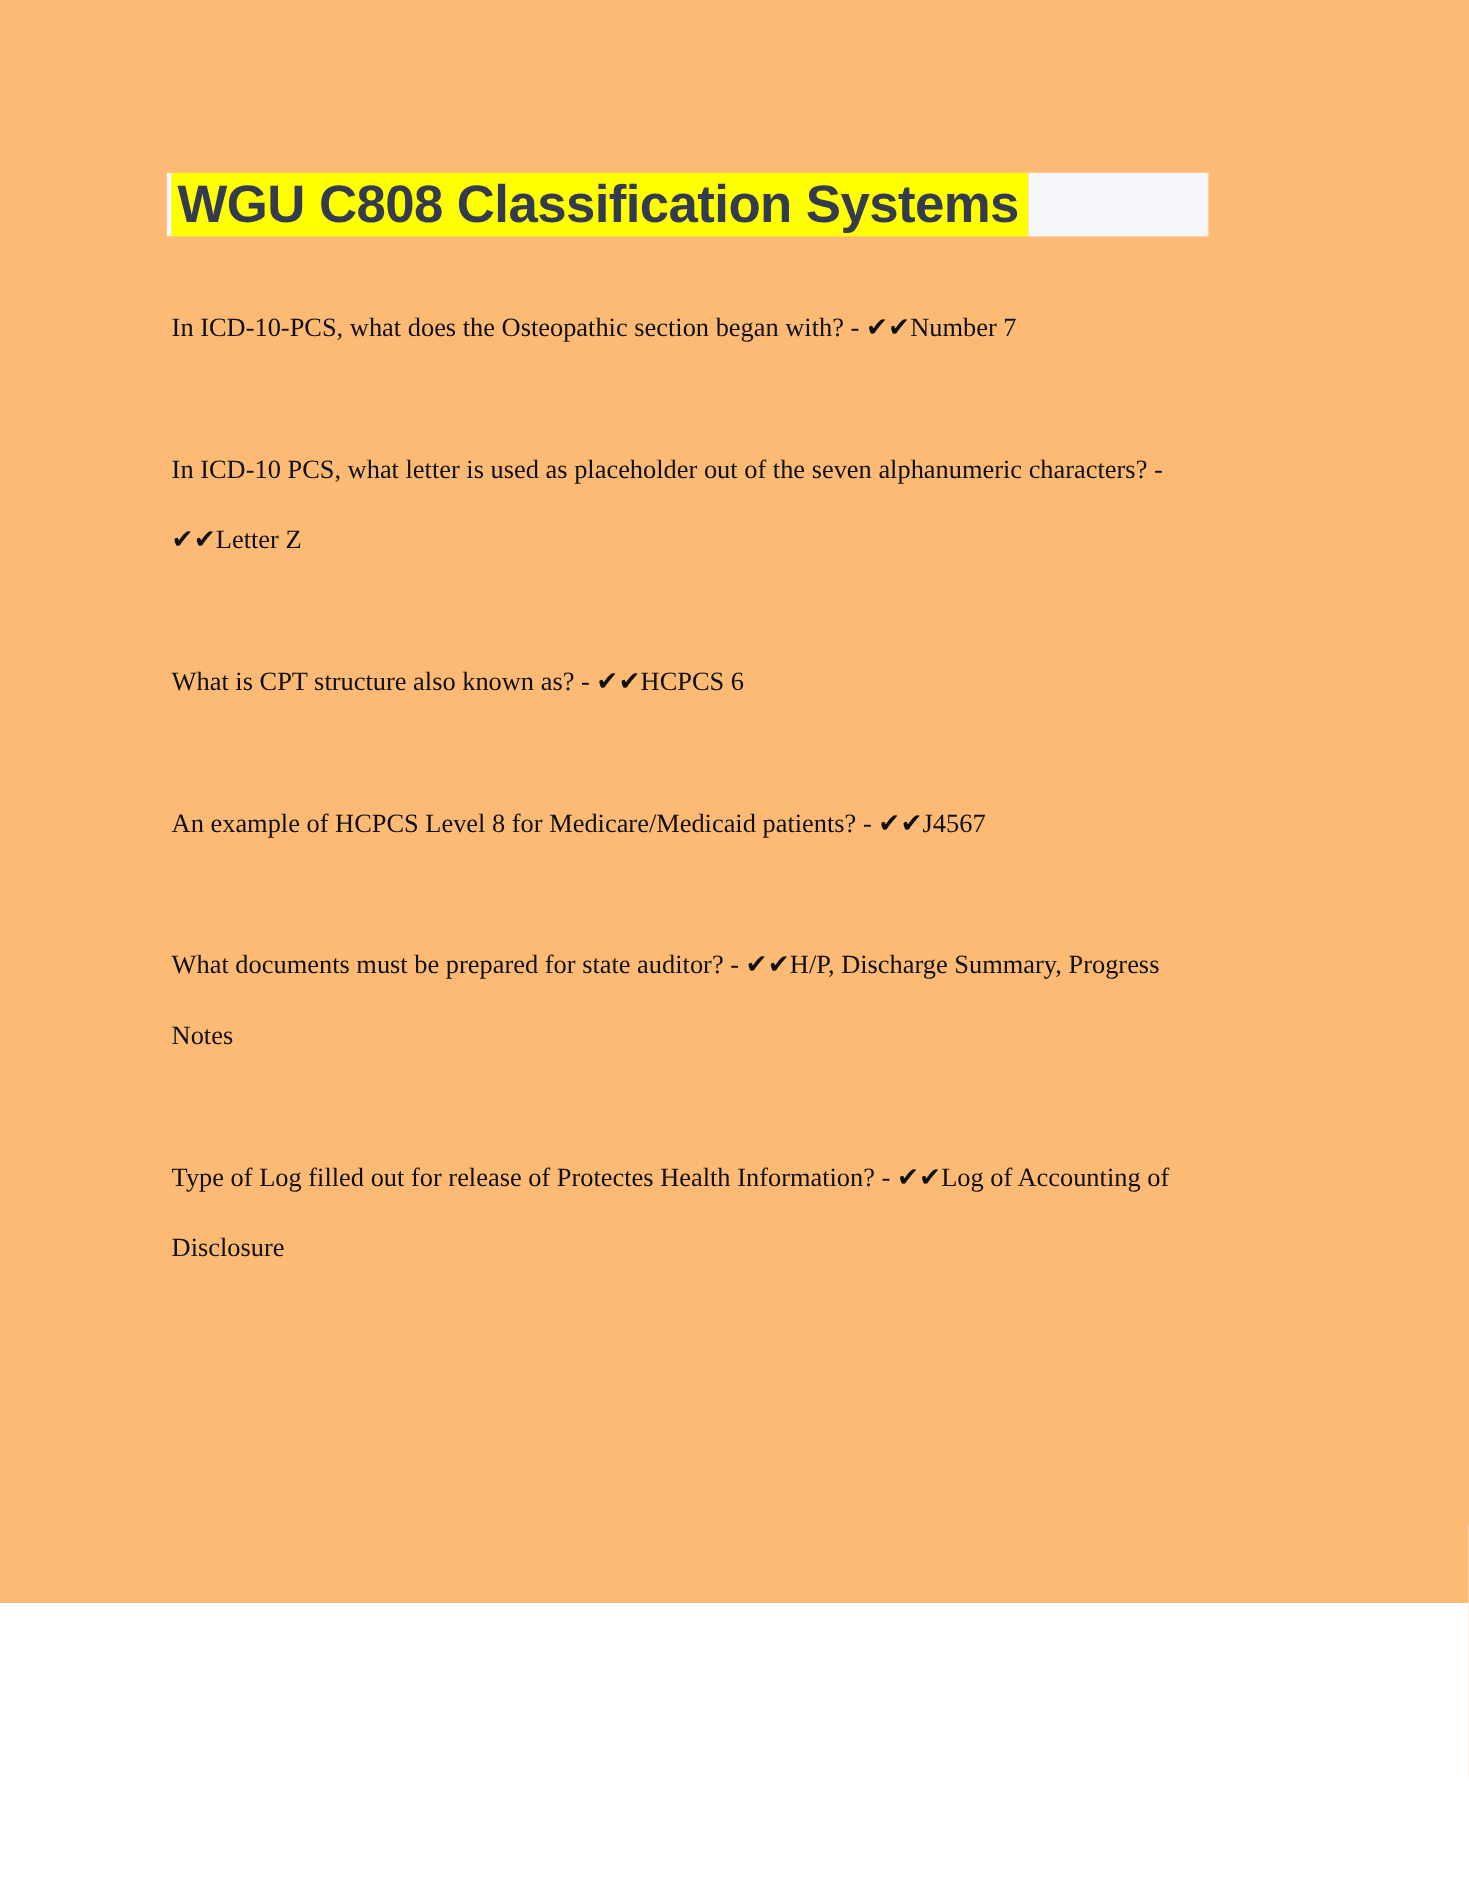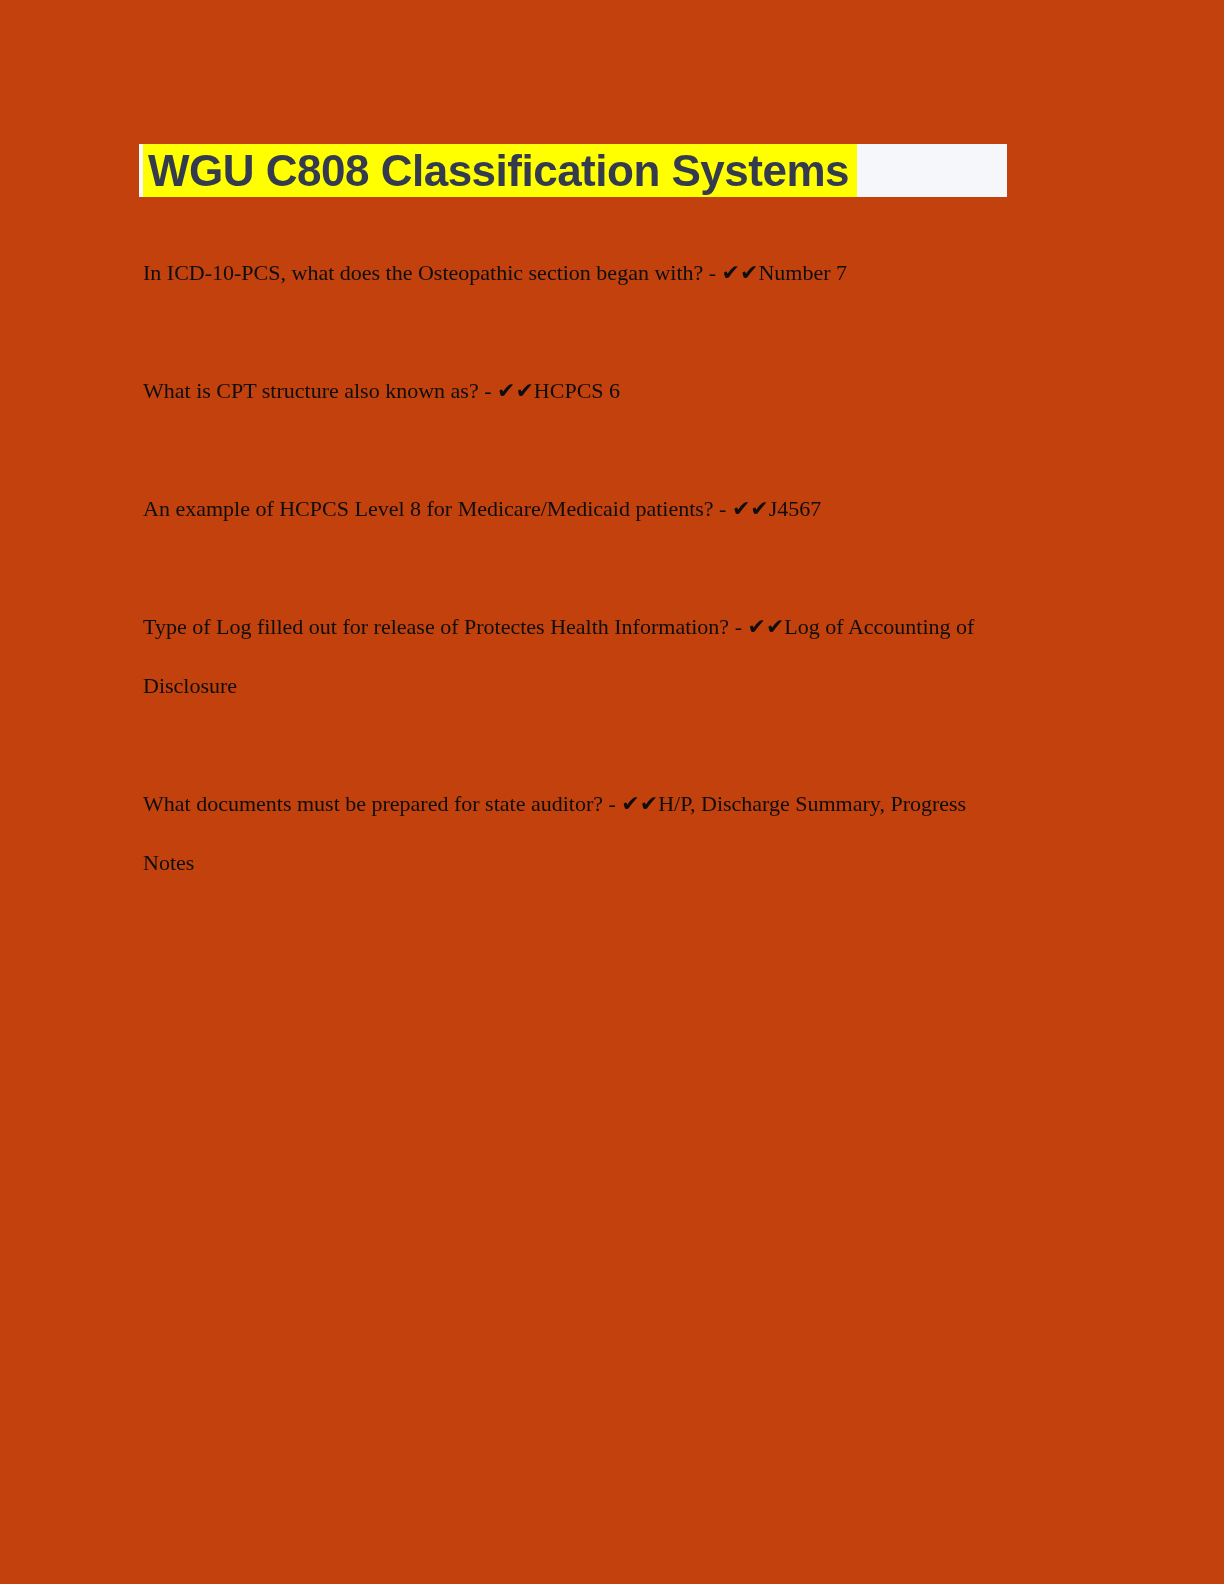--- a/index.html
+++ b/index.html
@@ -2,22 +2,22 @@
 <html><head>
 <meta charset="utf-8">
 <style>
   html, body {
     margin: 0;
     padding: 0;
   }
   .page {
     position: relative;
     width: 1224px;
-    height: 1584px;
-    background: #c2410c;
+    height: 1336px;
+    background: #fdba74;
     font-family: "Liberation Serif", "DejaVu Sans", serif;
     color: #0e0e0e;
     overflow: hidden;
   }
   .title-row {
     display: flex;
     align-items: stretch;
     margin: 144px 0 0 139px;
     height: 53px;
   }
@@ -64,36 +64,40 @@
     <span class="title-hl">WGU C808 Classification Systems</span>
     <span class="title-tail"></span>
   </div>
 
   <div class="questions">
 
     <p class="q">
       <span class="qline">In ICD-10-PCS, what does the Osteopathic section began with? - ✔✔Number 7</span>
     </p>
 
+    <p class="q">
+      <span class="qline">In ICD-10 PCS, what letter is used as placeholder out of the seven alphanumeric characters? -</span>
+      <span class="qline">✔✔Letter Z</span>
+    </p>
 
     <p class="q">
       <span class="qline">What is CPT structure also known as? - ✔✔HCPCS 6</span>
     </p>
 
 
 
     <p class="q">
       <span class="qline">An example of HCPCS Level 8 for Medicare/Medicaid patients? - ✔✔J4567</span>
     </p>
 
 
     <p class="q">
-      <span class="qline">Type of Log filled out for release of Protectes Health Information? - ✔✔Log of Accounting of</span>
-      <span class="qline">Disclosure</span>
+      <span class="qline">What documents must be prepared for state auditor? - ✔✔H/P, Discharge Summary, Progress</span>
+      <span class="qline">Notes</span>
     </p>
 
     <p class="q">
-      <span class="qline">What documents must be prepared for state auditor? - ✔✔H/P, Discharge Summary, Progress</span>
-      <span class="qline">Notes</span>
+      <span class="qline">Type of Log filled out for release of Protectes Health Information? - ✔✔Log of Accounting of</span>
+      <span class="qline">Disclosure</span>
     </p>
 
   </div>
 </div>
 
 </body></html>

